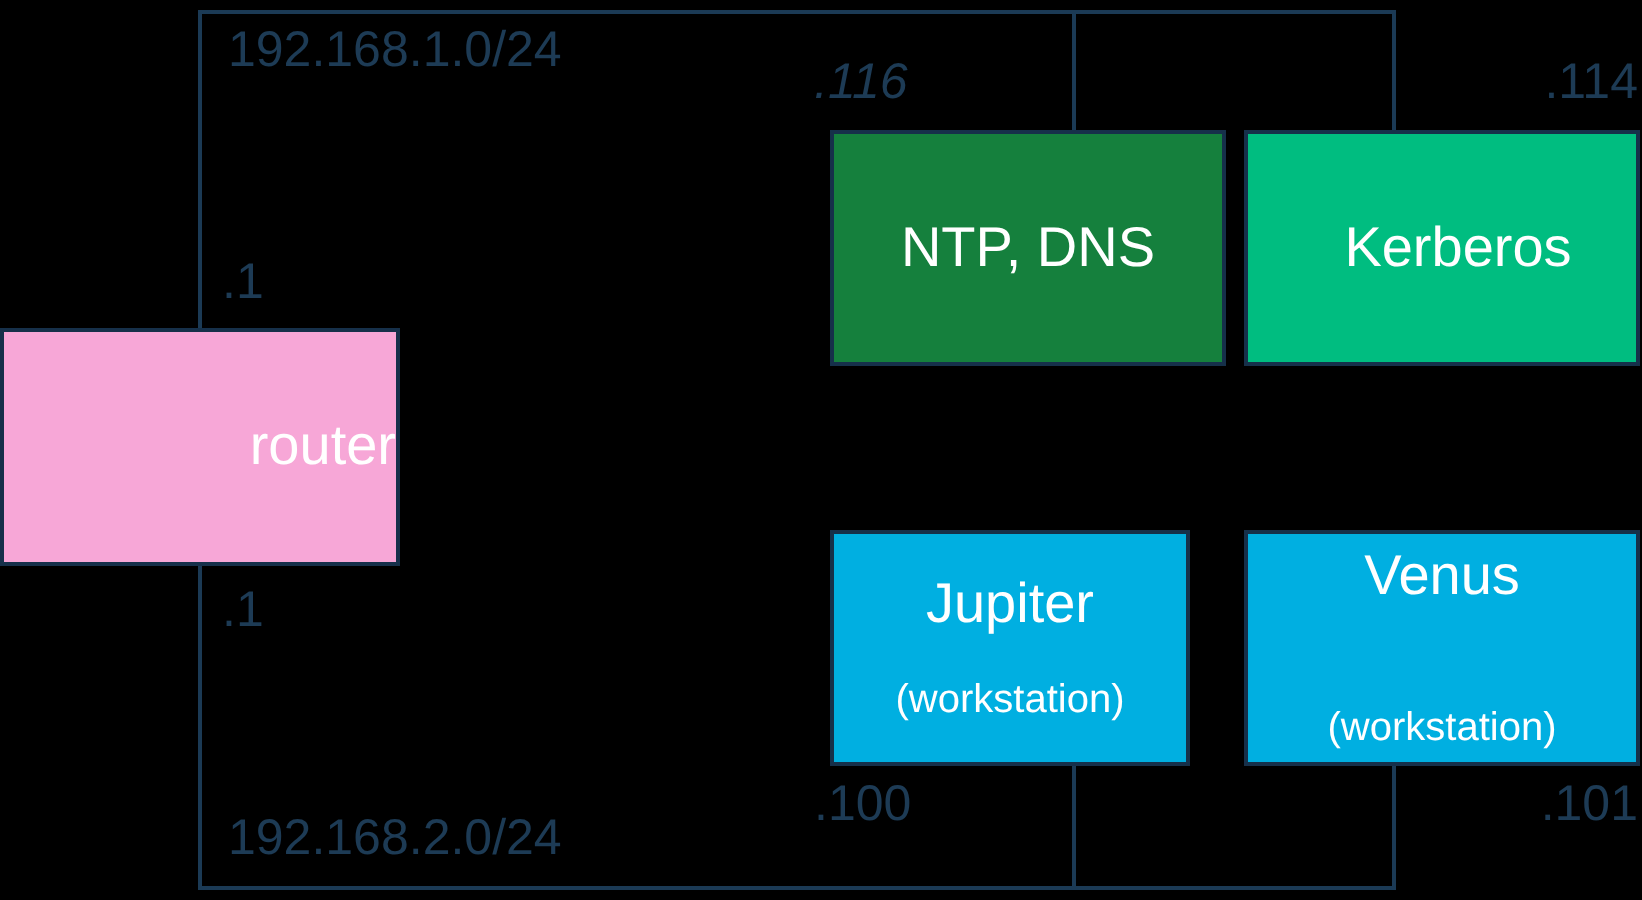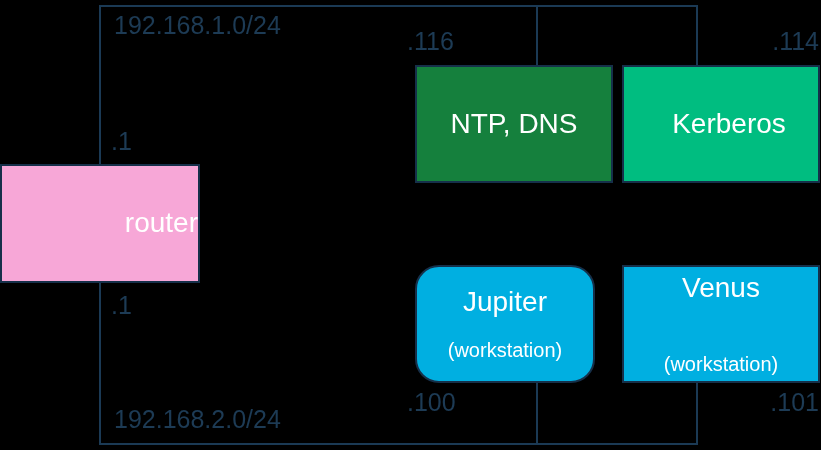--- a/index.html
+++ b/index.html
@@ -43,35 +43,35 @@
     text-align: center;
   }
   .node .sublabel {
     font-size: 20px;
     line-height: 1.2;
     margin-top: 20px;
   }
   .node-router   { left: 0px;   top: 164px; width: 200px; height: 119px; background: #f7a7d7; align-items: flex-end; }
   .node-ntp      { left: 415px; top: 65px;  width: 198px; height: 118px; background: #15803d; }
   .node-kerberos { left: 622px; top: 65px;  width: 198px; height: 118px; background: #00bd80; padding-left: 16px; }
-  .node-jupiter  { left: 415px; top: 265px; width: 180px; height: 118px; background: #00afe1; border-radius: 24px; }
+  .node-jupiter  { left: 415px; top: 265px; width: 180px; height: 118px; background: #00afe1; }
   .node-venus    { left: 622px; top: 265px; width: 198px; height: 118px; background: #00afe1; gap: 28px; }
 
   .net-label {
     position: absolute;
     color: #1d3b55;
     font-size: 25px;
     line-height: 1;
     white-space: nowrap;
   }
   .lbl-subnet1 { left: 114px; top: 13px; }
   .lbl-subnet2 { left: 114px; top: 407px; }
   .lbl-if1     { left: 111px; top: 129px; }
   .lbl-if2     { left: 111px; top: 293px; }
-  .lbl-a116    { left: 407px; top: 29px; }
+  .lbl-a116    { left: 407px; top: 29px; font-style: italic; }
   .lbl-a114    { right: 2px;  top: 29px; text-align: left; }
   .lbl-a100    { left: 407px; top: 390px; }
   .lbl-a101    { right: 2px;  top: 390px; text-align: right; }
 </style>
 </head>
 <body>
 
 <div class="canvas">
 
   <div class="line line-top-trunk"></div>

